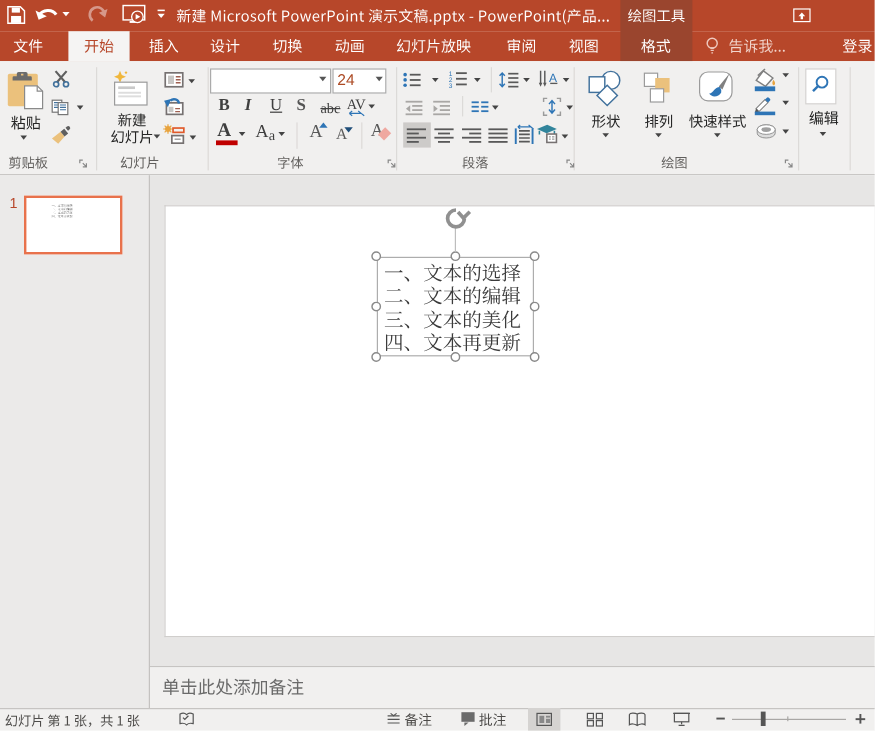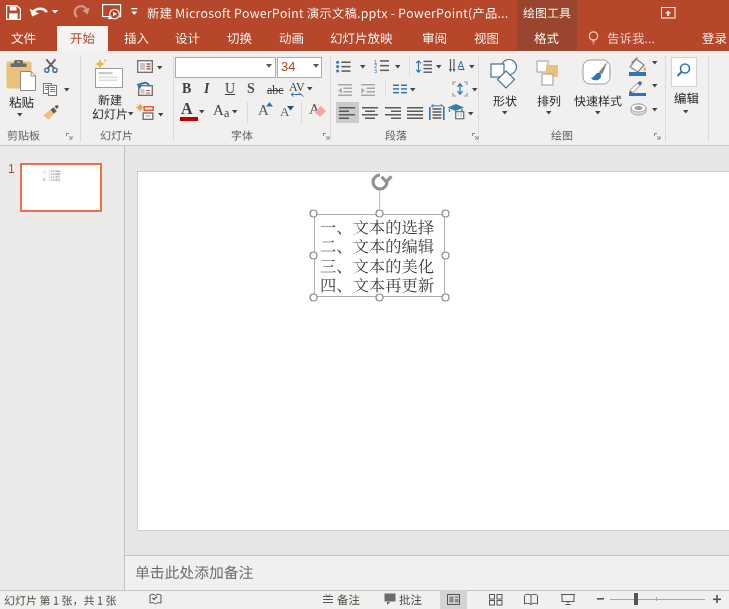--- a/index.html
+++ b/index.html
@@ -393,21 +393,21 @@
         <use href="#a41" x="0"></use>
         <use href="#a42" x="1000"></use>
         <use href="#a43" x="2000"></use>
       </g>
     </svg>
     <div style="position:absolute;left:175px;top:57px;width:99px;height:19px;background:#fff;border:1px solid #ABABAB"></div>
     <svg style="position:absolute;left:266px;top:64px;overflow:visible" width="6" height="4" viewBox="0 0 6 4">
       <path d="M0 0h6L3 3.7z" fill="#555"></path>
     </svg>
     <div style="position:absolute;left:277px;top:57px;width:43px;height:19px;background:#fff;border:1px solid #ABABAB"></div>
-    <div style="position:absolute;left:281px;top:60px;font:13px 'Liberation Sans';color:#AC4A24;line-height:1">34</div>
+    <div style="position:absolute;left:281px;top:60px;font:13px 'Liberation Sans';color:#AC4A24;line-height:1">24</div>
     <svg style="position:absolute;left:313px;top:64px;overflow:visible" width="6" height="4" viewBox="0 0 6 4">
       <path d="M0 0h6L3 3.7z" fill="#555"></path>
     </svg>
     <div style="position:absolute;left:182px;top:82px;font:bold 14px 'Liberation Serif';color:#3F3F3F;line-height:1">B</div>
     <div style="position:absolute;left:204px;top:82px;font:italic bold 14px 'Liberation Serif';color:#3F3F3F;line-height:1">I</div>
     <div style="position:absolute;left:225px;top:82px;font: 14px 'Liberation Serif';color:#3F3F3F;line-height:1"><span style="text-decoration:underline">U</span></div>
     <div style="position:absolute;left:247px;top:82px;font:bold 14px 'Liberation Serif';color:#555;line-height:1">S</div>
     <div style="position:absolute;left:267px;top:84px;font: 12px 'Liberation Serif';color:#3F3F3F;line-height:1"><span style="text-decoration:line-through">abc</span></div>
     <div style="position:absolute;left:289px;top:81px;font: 12px 'Liberation Serif';color:#3F3F3F;line-height:1">AV</div>
     <svg style="position:absolute;left:289px;top:92px;overflow:visible" width="14" height="5" viewBox="0 0 14 5">

